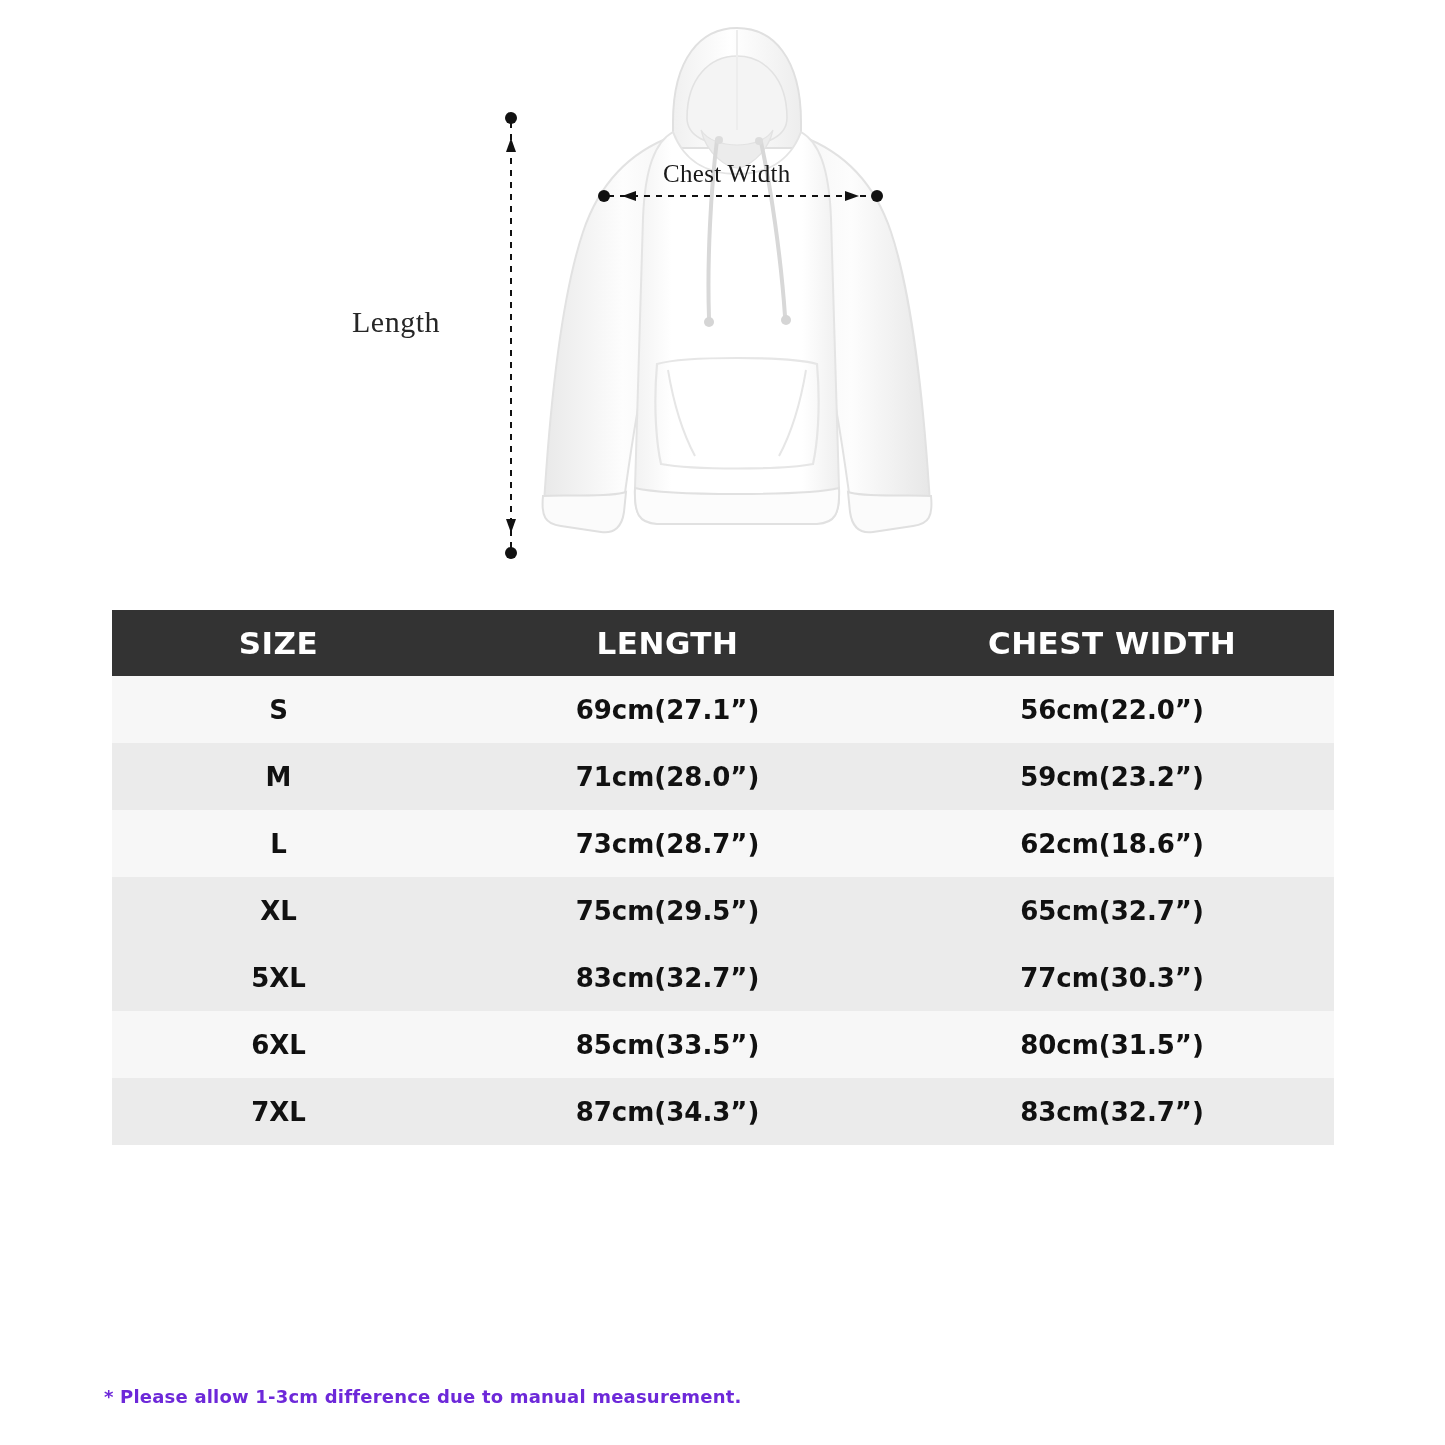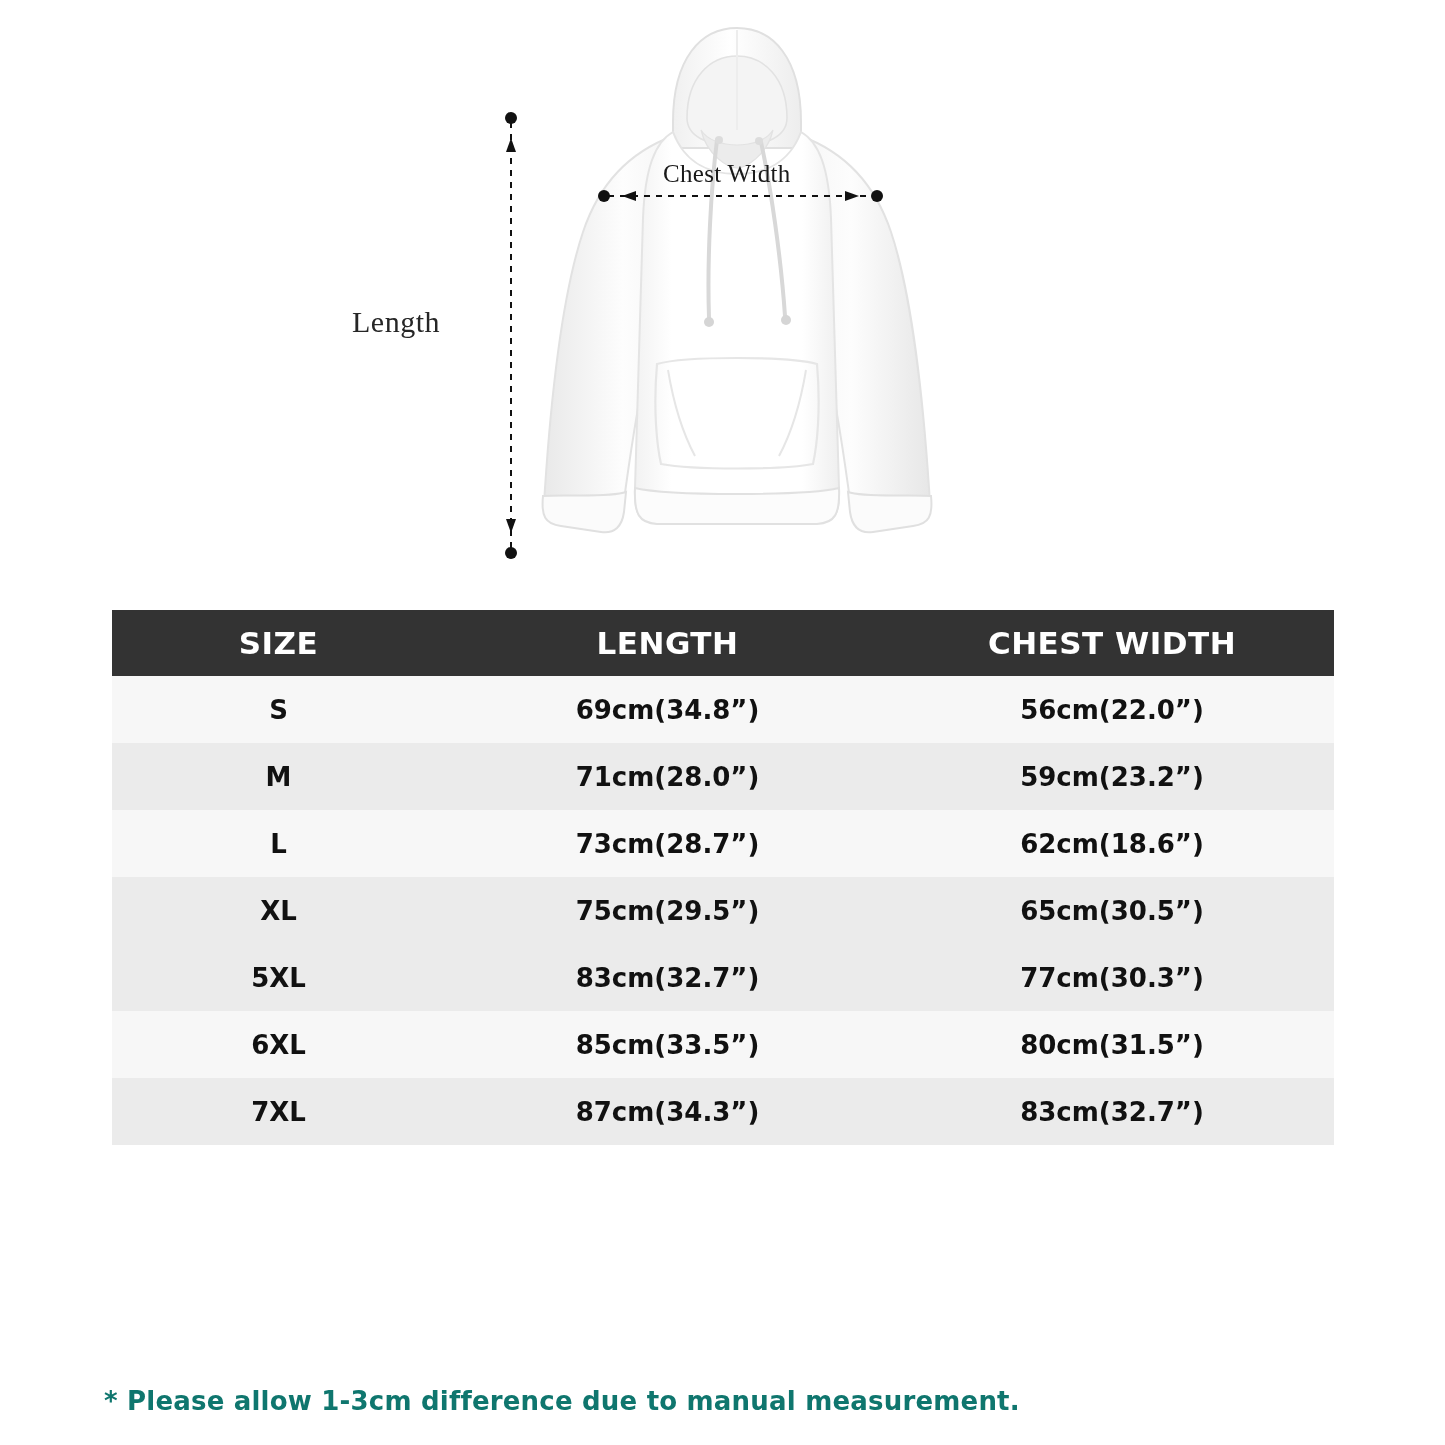--- a/index.html
+++ b/index.html
@@ -105,22 +105,22 @@
   .col-size { width: 333px; }
   .col-len  { width: 445px; }
   .col-chest{ width: 444px; }
 
   .note {
     position: absolute;
     left: 104px;
     top: 1386px;
     font-family: "DejaVu Sans", sans-serif;
     font-weight: bold;
-    font-size: 26px;
-    color: #0f766e;
+    font-size: 18px;
+    color: #6d28d9;
     letter-spacing: 0.2px;
   }
 </style>
 </head>
 <body>
 
 <div class="page">
 
   <div class="illus">
 
@@ -212,37 +212,37 @@
     <thead>
       <tr>
         <th class="col-size">SIZE</th>
         <th class="col-len">LENGTH</th>
         <th class="col-chest">CHEST WIDTH</th>
       </tr>
     </thead>
     <tbody>
       <tr class="odd">
         <td>S</td>
-        <td>69cm(34.8”)</td>
+        <td>69cm(27.1”)</td>
         <td>56cm(22.0”)</td>
       </tr>
       <tr class="even">
         <td>M</td>
         <td>71cm(28.0”)</td>
         <td>59cm(23.2”)</td>
       </tr>
       <tr class="odd">
         <td>L</td>
         <td>73cm(28.7”)</td>
         <td>62cm(18.6”)</td>
       </tr>
       <tr class="even">
         <td>XL</td>
         <td>75cm(29.5”)</td>
-        <td>65cm(30.5”)</td>
+        <td>65cm(32.7”)</td>
       </tr>
       <tr class="even">
         <td>5XL</td>
         <td>83cm(32.7”)</td>
         <td>77cm(30.3”)</td>
       </tr>
       <tr class="odd">
         <td>6XL</td>
         <td>85cm(33.5”)</td>
         <td>80cm(31.5”)</td>

